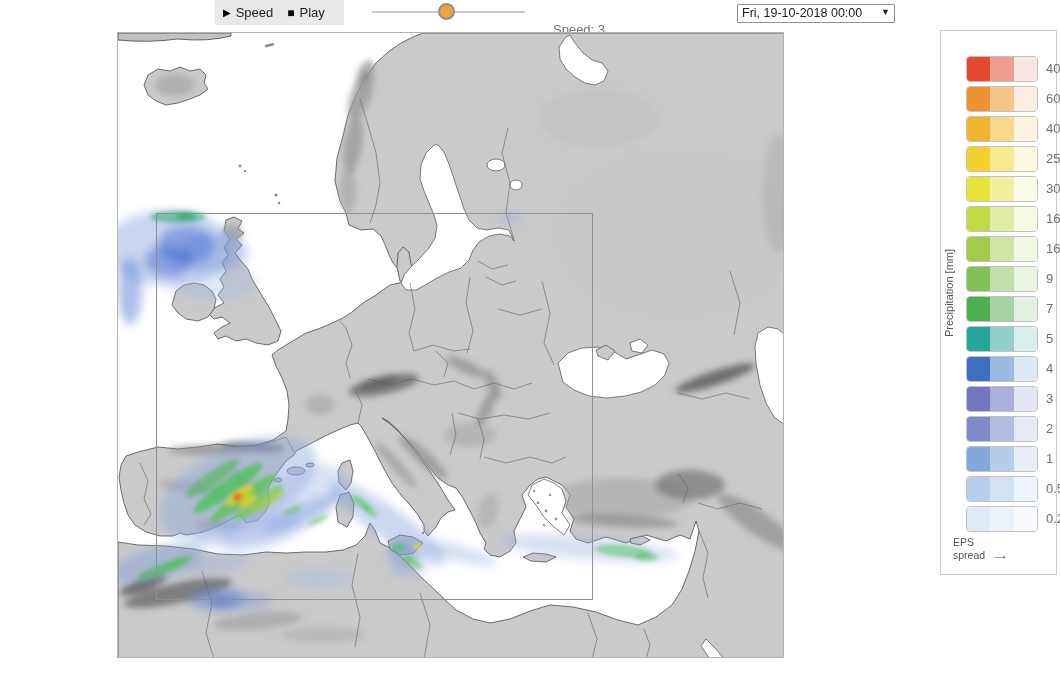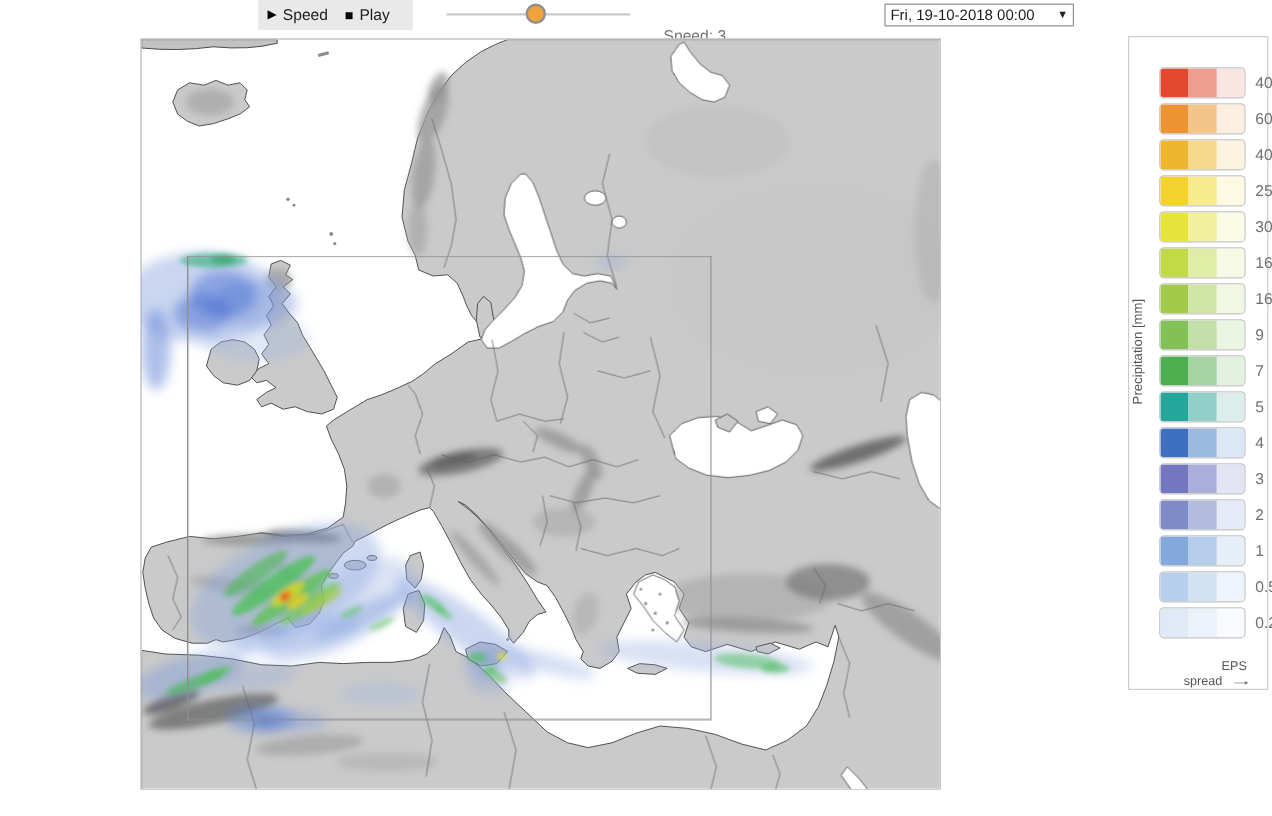--- a/index.html
+++ b/index.html
@@ -37,21 +37,21 @@
   .legend { position:absolute; left:940px; top:30px; width:117px; height:545px;
             background:#fff; border:1px solid #ccc; }
   .legend-title { position:absolute; left:-62px; top:256px; width:140px; text-align:center;
                   transform:rotate(-90deg); font-size:11px; color:#555; }
   .legend-rows { position:absolute; left:25px; top:25px; }
   .legend-row { position:relative; height:26px; margin-bottom:4px; }
   .legend-swatch { width:72px; height:26px; border:1px solid #c2c2c2; border-radius:4px;
                    overflow:hidden; display:flex; }
   .legend-cell { flex:1 1 0; height:100%; }
   .legend-value { position:absolute; left:80px; top:5px; font-size:13px; color:#707070; }
-  .legend-eps { position:absolute; left:12px; top:518px; width:86px; text-align:right;
+  .legend-eps { position:absolute; left:12px; top:505px; width:86px; text-align:left;
                 font-size:10.5px; color:#555; line-height:13px; }
   .legend-eps .arrow { display:inline-block; transform:scaleX(1.9); margin-left:10px; }
 </style>
 </head>
 <body>
 
 <div class="app">
 
   <div class="btn-group">
     <button class="tb-btn">

